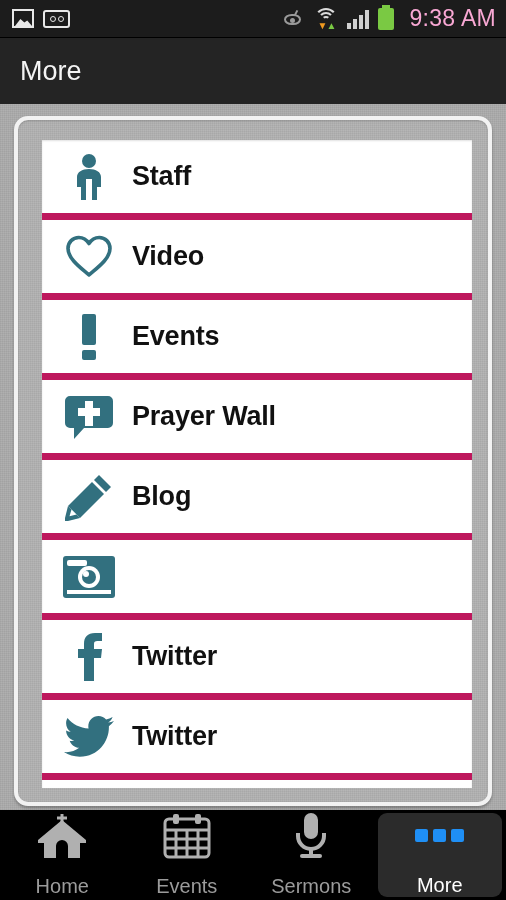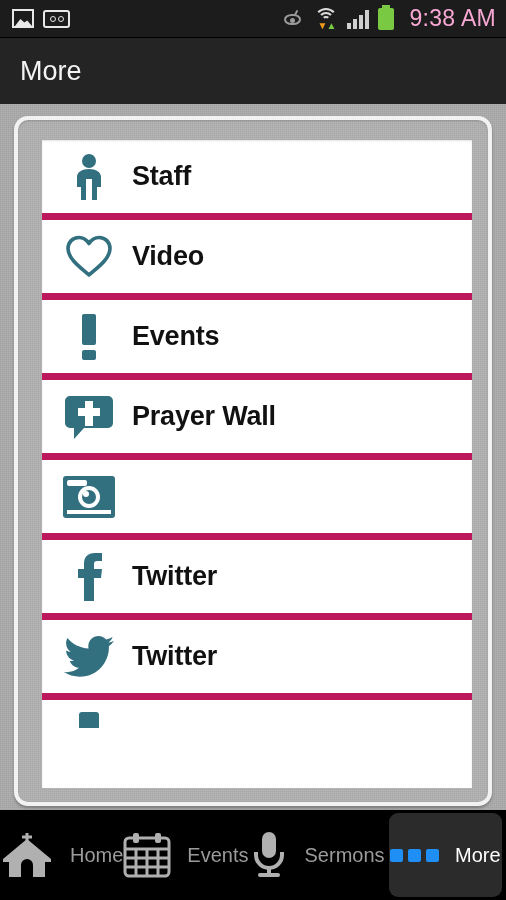--- a/index.html
+++ b/index.html
@@ -128,21 +128,21 @@
   .row.partial { height:40px; border-bottom:none; }
   .row.partial .ico { height:16px; align-items:flex-start; overflow:hidden; }
   .row.partial .lbl { height:12px; overflow:hidden; font-size:27px; color:#111; }
 
   
   .tabbar {
     position:absolute; bottom:0; left:0; width:506px; height:90px;
     background:#000; display:flex; align-items:center;
   }
   .tab {
-    flex:1; height:90px; display:flex; flex-direction:row;
+    flex:1; height:90px; display:flex; flex-direction:column;
     align-items:center; justify-content:center; gap:16px;
   }
   .tab .tico { height:46px; display:flex; align-items:center; justify-content:center; }
   .tab .tlbl { font-size:20px; color:#9b9b9b; }
   .tab.active { background:#2b2b2b; border-radius:9px; height:84px; margin:0 4px; }
   .tab.active .tlbl { color:#ffffff; }
   .dots { display:flex; gap:5px; }
   .dots i { width:13px; height:13px; background:#1f8ff5; border-radius:2px; display:block; }
 </style>
 </head>
@@ -223,20 +223,31 @@
         <div class="row">
           <span class="ico">
             <svg width="50" height="48" viewBox="0 0 50 48">
               <path d="M6 3h38a5 5 0 015 5v22a5 5 0 01-5 5H20l-10 11V35H6a5 5 0 01-5-5V8a5 5 0 015-5z" fill="#32707f"></path>
               <path d="M21 8h8v7h7v8h-7v10h-8V23h-7v-8h7z" fill="#ffffff"></path>
             </svg>
           </span>
           <span class="lbl">Prayer Wall</span>
         </div>
 
+        <div class="row">
+          <span class="ico">
+            <svg width="48" height="48" viewBox="0 0 48 48">
+              <path d="M34 2l12 12-5 5L29 7z" fill="#32707f"></path>
+              <path d="M27 9l12 12L15 45 3 33z" fill="#32707f"></path>
+              <path d="M3 33l12 12-16 4z" fill="#32707f"></path>
+              <path d="M6.5 36.5l5 5-7 1.8z" fill="#ffffff"></path>
+            </svg>
+          </span>
+          <span class="lbl">Blog</span>
+        </div>
 
 
         <div class="row">
           <span class="ico">
             <svg width="52" height="42" viewBox="0 0 52 42">
               <rect x="0" y="0" width="52" height="42" rx="3" fill="#32707f"></rect>
               <rect x="4" y="4" width="20" height="6" rx="2" fill="#ffffff"></rect>
               <rect x="4" y="34" width="44" height="4" fill="#ffffff"></rect>
               <circle cx="26" cy="21" r="11" fill="#ffffff"></circle>
               <circle cx="26" cy="21" r="7" fill="#32707f"></circle>

